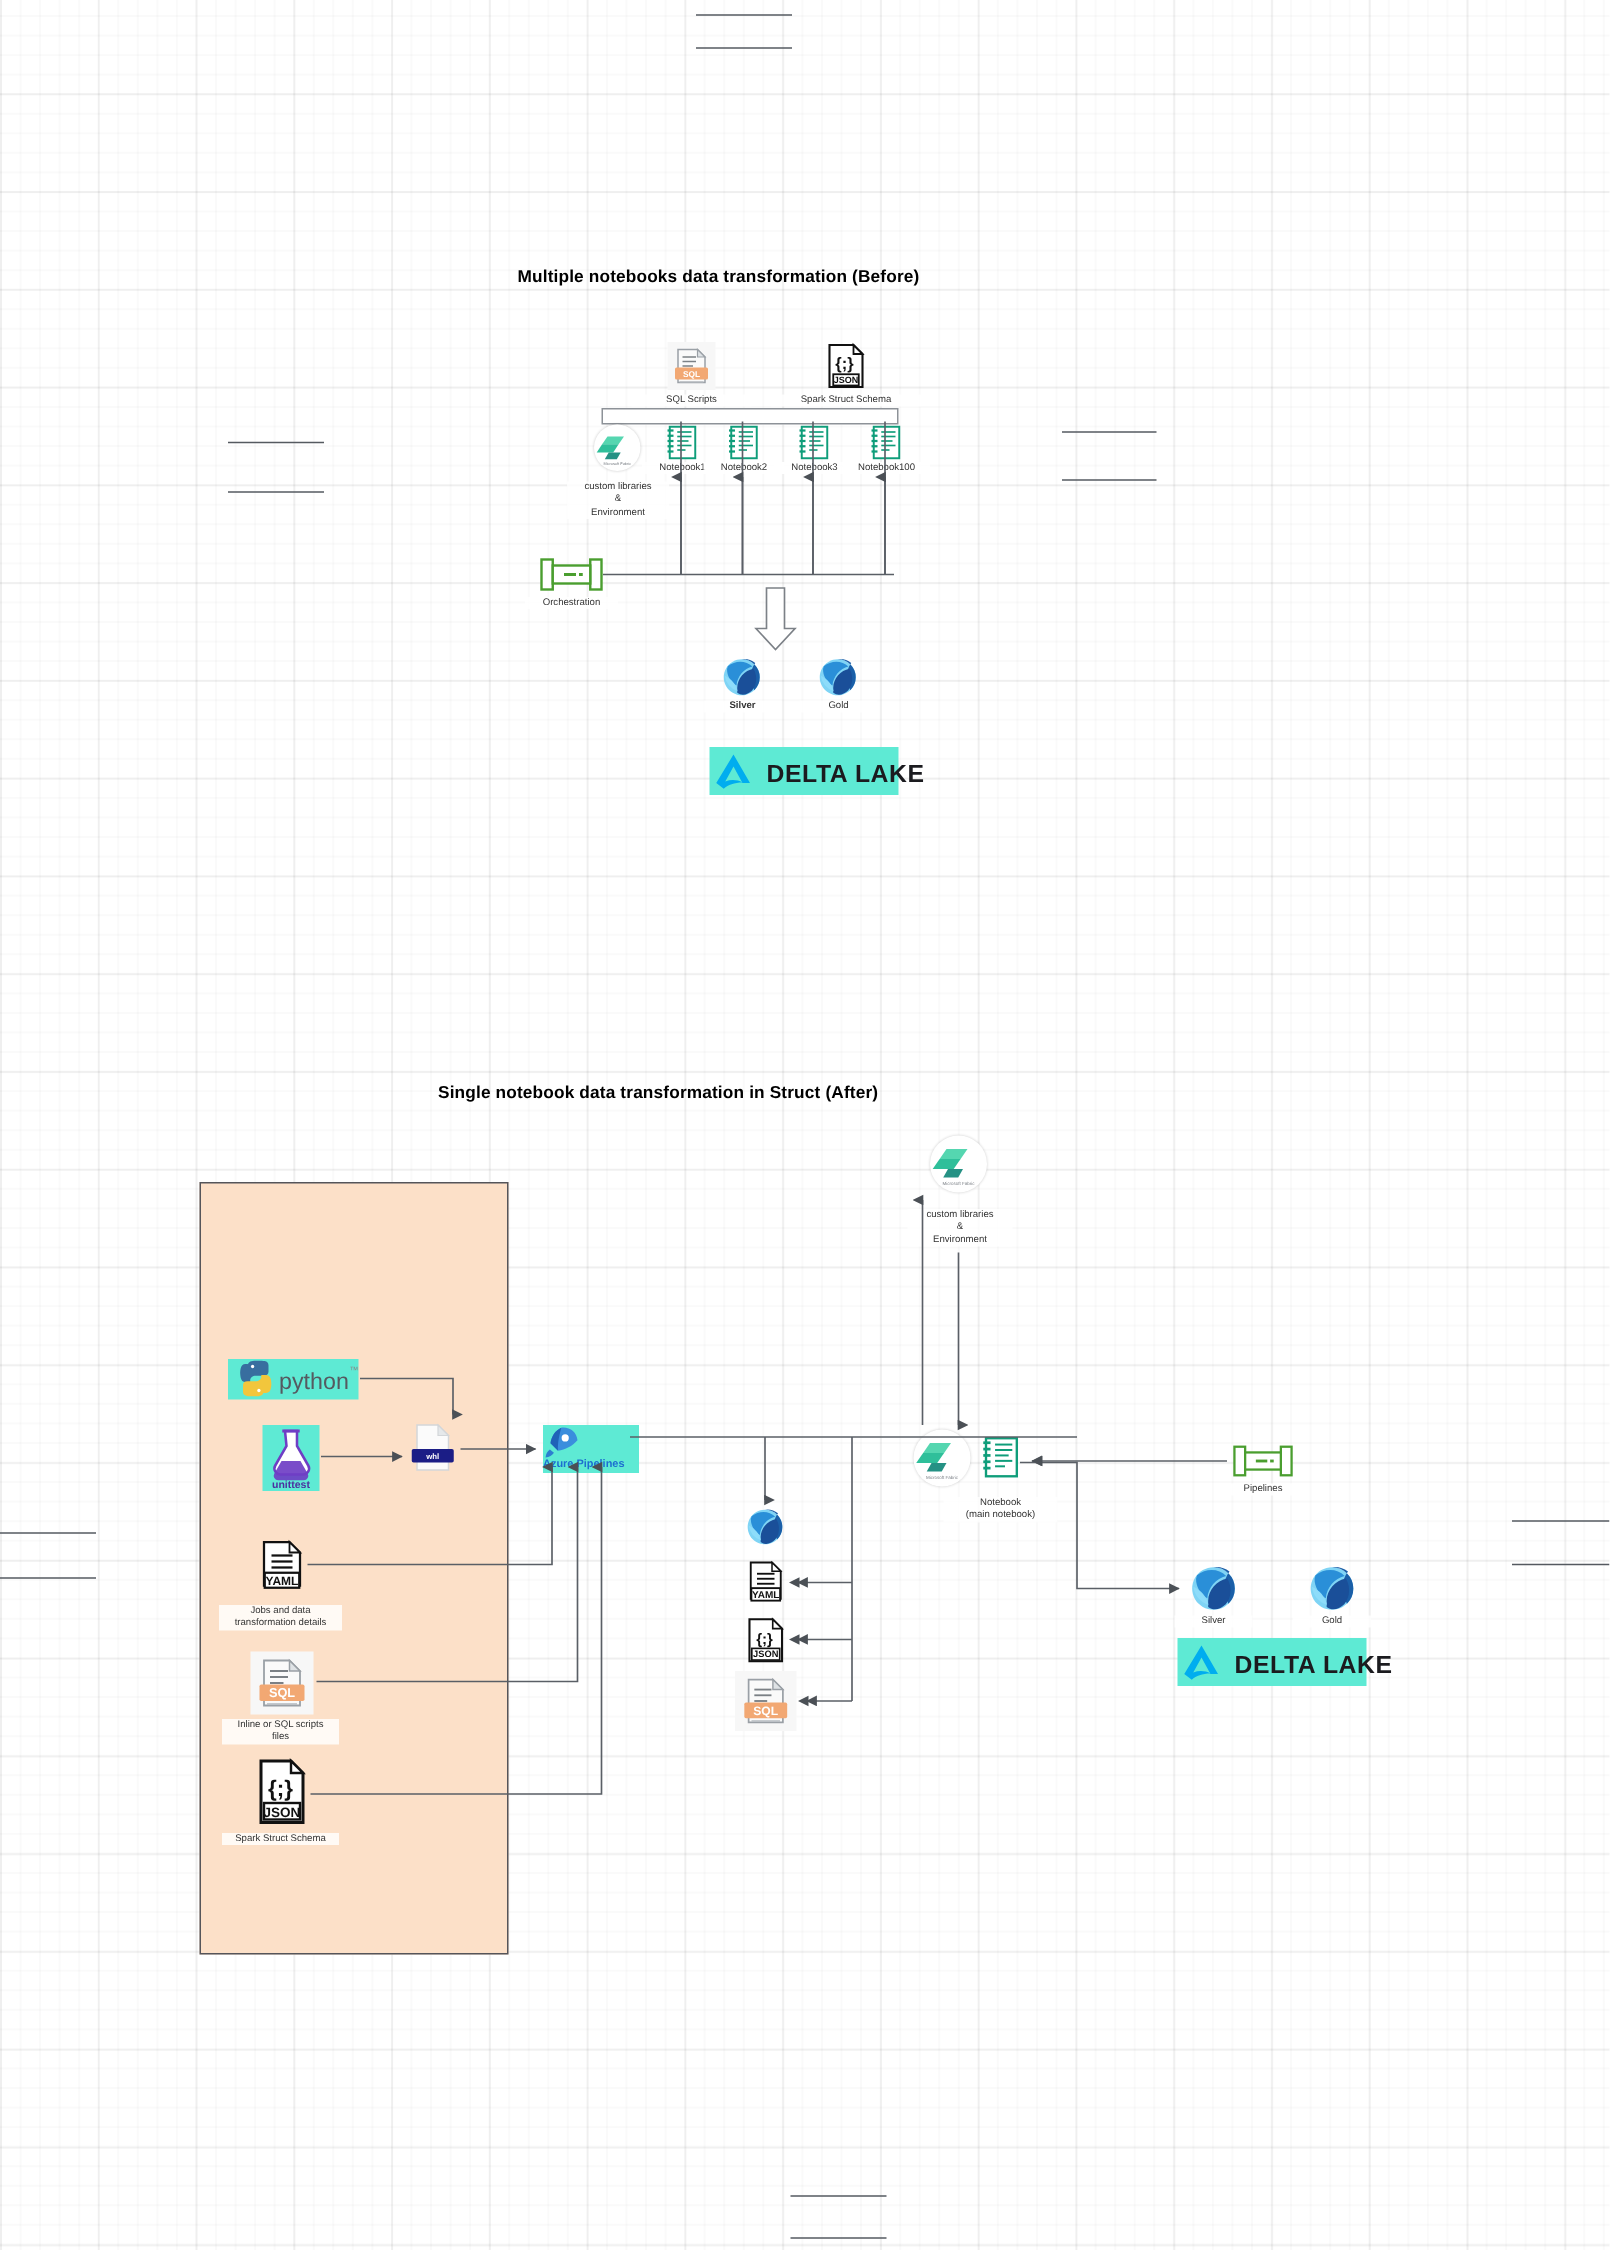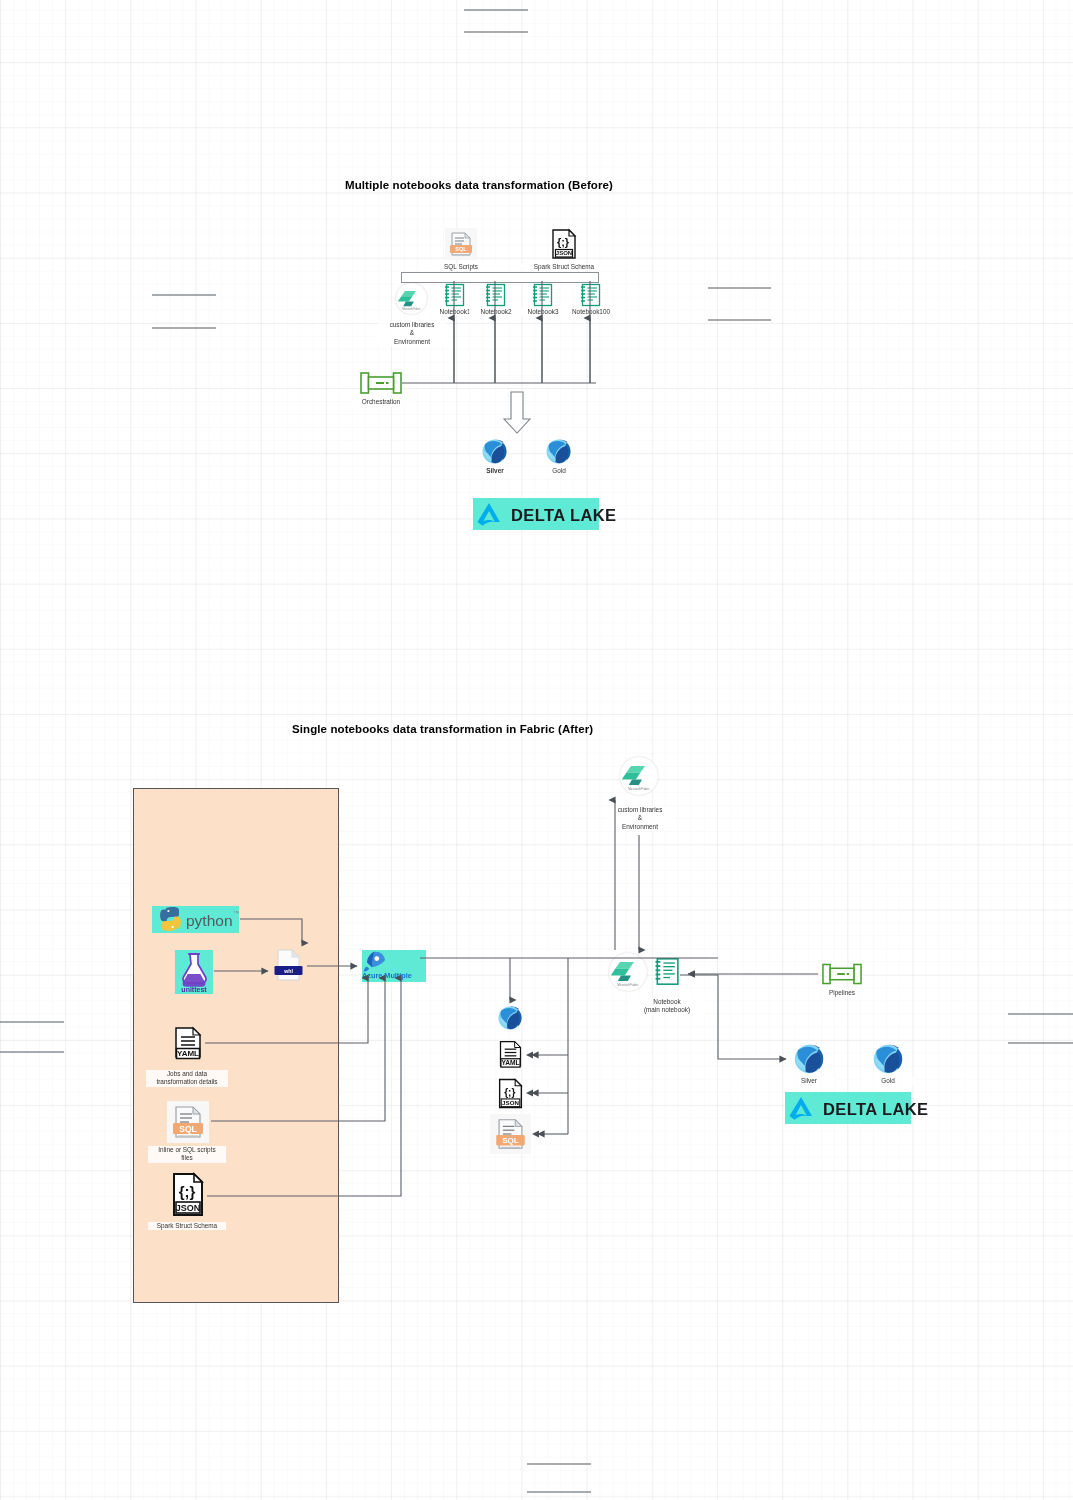--- a/index.html
+++ b/index.html
@@ -241,21 +241,21 @@
   </div>
   <div class="abs cap" style="left:533px;top:467px;width:52px;">Gold</div>
 
   <div class="abs whitechip" style="left:473px;top:498px;width:126px;height:32px;">
     <svg width="126" height="32" viewBox="0 0 126 32">
       <path d="M16 5 L27 24 H22 L16 13 L10.5 23 c4-1.5 8-1.2 11.5 0.6 c-5.5 0-9.5 1.5-12.5 4.2 L4.5 24 z" fill="#00adef"></path>
       <text x="38" y="23" font-family="'Liberation Sans',sans-serif" font-size="16.5" font-weight="bold" fill="#1b1b1f" letter-spacing="0.4">DELTA LAKE</text>
     </svg>
   </div>
 
-  <div class="abs ttl" style="left:292px;top:723px;">Single notebooks data transformation in Fabric (After)</div>
+  <div class="abs ttl" style="left:292px;top:723px;">Single notebook data transformation in Struct (After)</div>
 
   <div class="abs" style="left:620px;top:757px;width:38px;height:38px;border-radius:50%;background:#fff;box-shadow:0 0 2px rgba(0,0,0,.2);">
     <svg width="38" height="38" viewBox="0 0 38 38">
       <path d="M11 9 h14 l-4.6 6.6 h-14 z" fill="#55d6b0"></path>
       <path d="M6.4 15.6 h14 l-4.6 6.8 h-14 z" fill="#2fbf9a"></path>
       <path d="M12 22.4 h10 l-3.2 5.6 h-10 z" fill="#12887a" opacity=".92"></path>
       <text x="19" y="33" font-family="'Liberation Sans',sans-serif" font-size="3" fill="#7a7f85" text-anchor="middle">Microsoft Fabric</text>
     </svg>
   </div>
   <div class="abs cap" style="left:605px;top:806px;width:70px;">custom libraries
@@ -339,21 +339,21 @@
   </div>
   <div class="abs cap" style="left:148px;top:1222px;width:78px;">Spark Struct Schema</div>
 
   <div class="abs whitechip" style="left:362px;top:950px;width:64px;height:32px;">
     <svg width="64" height="32" viewBox="0 0 64 32">
       <path d="M12.2 1.8 c5.8-.6 10.2 2.8 10.8 8.4 c-3.4 3.9-8.2 6.4-13 7 l-5-5 c.6-4.6 3-8.5 7.2-10.4z" fill="#3a8edd"></path>
       <path d="M12.2 1.8 c-4.2 1.9-6.6 5.8-7.2 10.4 l5 5 c-0.4-5.6 1.1-11.2 2.2-15.4z" fill="#1f63b8"></path>
       <circle cx="14.8" cy="8.6" r="2.4" fill="#ffffff"></circle>
       <path d="M4.6 16.4 c-1.7 1-2.7 3-2.9 5.3 c2.5-.3 4.5-1.4 5.6-3.2z" fill="#2d7ed0"></path>
     </svg>
-    <div style="position:absolute;left:0;top:21px;width:64px;font-size:7.3px;font-weight:bold;color:#1d6fd0;white-space:nowrap;">Azure Multiple</div>
+    <div style="position:absolute;left:0;top:21px;width:64px;font-size:7.3px;font-weight:bold;color:#1d6fd0;white-space:nowrap;">Azure Pipelines</div>
   </div>
 
   <div class="abs" style="left:497px;top:1005px;width:26px;height:26px;">
     <svg width="26" height="26" viewBox="0 0 27 27">
       <path d="M13.5 1.5 a12 12 0 1 1 -0.01 0 z" fill="#7fd4f5"></path>
       <path d="M13.5 1.5 a12 12 0 0 1 12 12 a12 12 0 0 1 -3.6 8.6 c-3-5.5-3.4-13.2 0.6-18.1 a11.9 11.9 0 0 0 -9-2.5z" fill="#1b5fa8"></path>
       <path d="M4.2 6.1 c5-4.1 12.2-4 16.4 0.3 c-5.6 1.3-10.2 6.6-10.6 12.6 c-3.9-2.2-6.4-6.6-6.3-11 z" fill="#2a8fd8"></path>
       <path d="M10.5 20.4 c0.1-6.1 4.9-11.4 10.8-12.5 c1.6 2.6 2.2 5.9 1.6 9 c-0.3 1.9-1.2 3.9-2.5 5.5 c-3 2.9-6.9 3.8-9.9 1.5 z" fill="#1a4f99"></path>
       <path d="M2.2 12.5 c4.2 1.9 7.5 5.7 8.5 10.2 a12 12 0 0 1 -8.5 -10.2z" fill="#8ddcfa"></path>
     </svg>

